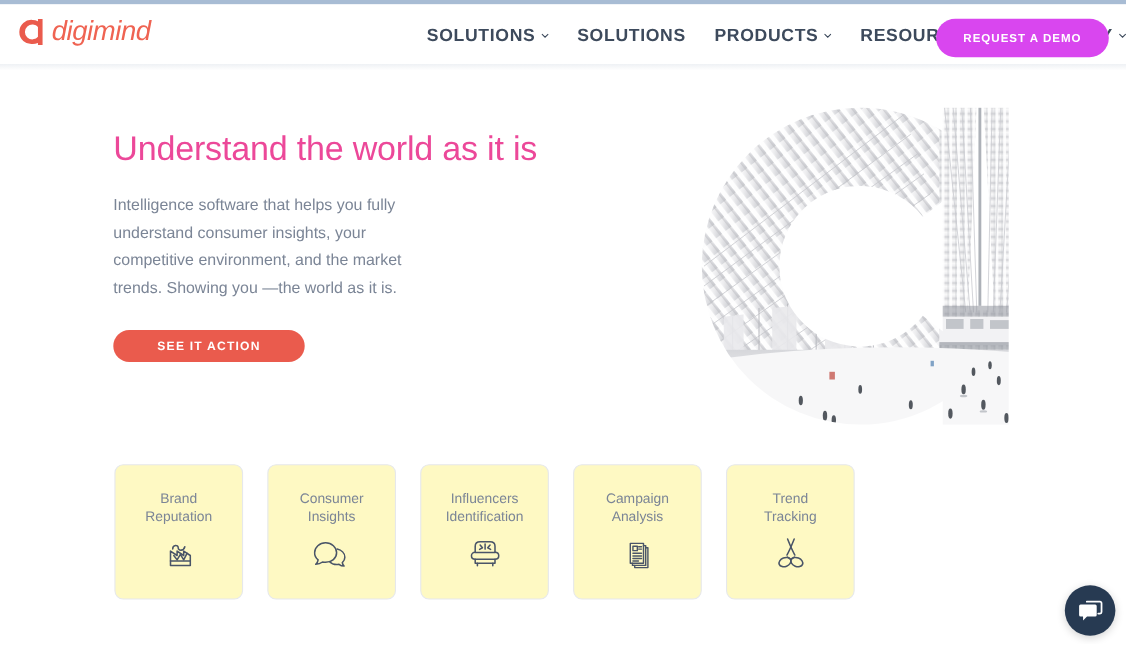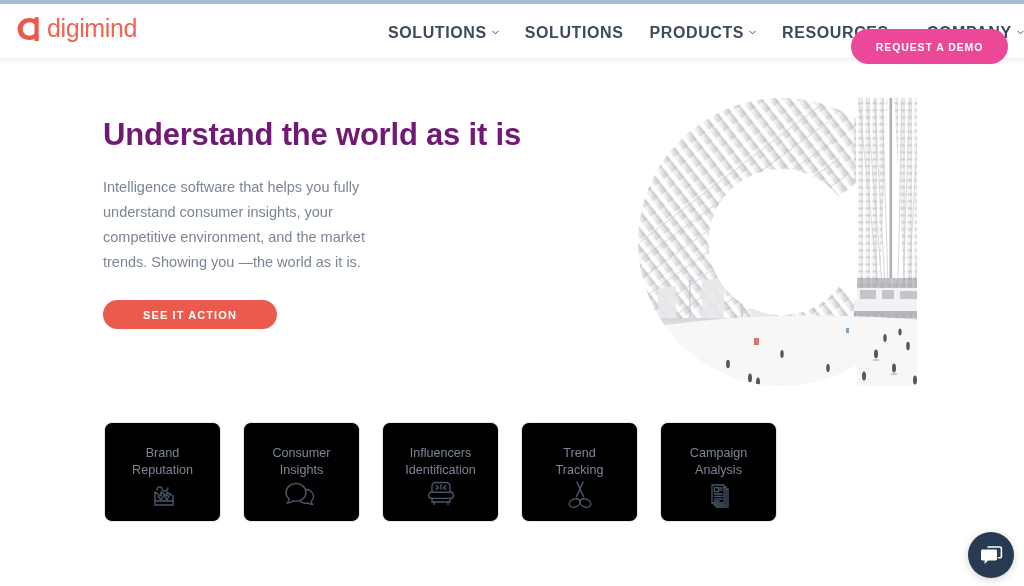--- a/index.html
+++ b/index.html
@@ -66,20 +66,21 @@
     text-decoration: none;
   }
   .logo-mark { width: 30px; height: 30px; display: block; }
   .logo-text {
     font-size: 25px;
     color: #ef6352;
     letter-spacing: -0.4px;
     font-weight: 400;
     line-height: 1;
     padding-bottom: 2px;
+    font-style: italic;
   }
 
   
   .main-nav {
     position: absolute;
     left: 388px;
     top: 20px;
     display: flex;
     align-items: center;
     gap: 26px;
@@ -104,45 +105,44 @@
   .chev svg { display: block; }
 
   
   .demo-btn {
     position: absolute;
     left: 851px;
     top: 13px;
     width: 157px;
     height: 35px;
     border-radius: 18px;
-    background: #ec4899;
+    background: #d946ef;
     color: #ffffff;
     border: none;
     font-family: inherit;
     font-size: 10.5px;
     font-weight: bold;
     letter-spacing: 0.9px;
     cursor: pointer;
     display: flex;
     align-items: center;
     justify-content: center;
-    margin-top: 12px;
   }
 
   
   .hero-copy {
     position: absolute;
     left: 103px;
     top: 118px;
     width: 330px;
   }
   .hero-title {
     font-size: 31px;
-    font-weight: 700;
-    color: #701a75;
+    font-weight: 400;
+    color: #ec4899;
     letter-spacing: -0.2px;
     line-height: 1.12;
     white-space: nowrap;
   }
   .hero-sub {
     margin-top: 22px;
     font-size: 14.5px;
     font-weight: 400;
     line-height: 1.72;
     color: #7b8596;
@@ -180,24 +180,24 @@
   .cards {
     position: absolute;
     left: 104px;
     top: 422px;
     width: 816px;
     display: flex;
     gap: 22px;
   }
   .card {
     width: 117px;
-    height: 100px;
+    height: 123px;
     border: 1px solid #e6e8eb;
     border-radius: 8px;
-    background: #000000;
+    background: #fef9c3;
     display: flex;
     flex-direction: column;
     align-items: center;
     padding-top: 22px;
     cursor: pointer;
   }
   .card-label {
     font-size: 12.6px;
     line-height: 1.35;
     color: #7b8596;
@@ -475,53 +475,53 @@
           <path d="M9 23 v2.4"></path>
           <path d="M23 23 v2.4"></path>
           <path d="M11.5 6.5 L13.6 9 L11 10.4"></path>
           <path d="M20.5 6.5 L18.4 9 L21 10.4"></path>
           <path d="M16 5.6 v4.6"></path>
         </svg>
       </div>
     </div>
 
     <div class="card">
-      <div class="card-label">Trend
-Tracking</div>
-      <div class="card-icon">
-        <svg width="30" height="32" viewBox="0 0 30 32" fill="none" stroke="#4a5568" stroke-width="1.4" stroke-linecap="round" stroke-linejoin="round">
-          <path d="M12 3 C13.6 7 15.5 12 18.6 17.6"></path>
-          <path d="M18 3 C16.4 7 14.5 12 11.4 17.6"></path>
-          <ellipse cx="20.4" cy="24" rx="5.6" ry="4" transform="rotate(22 20.4 24)"></ellipse>
-          <ellipse cx="9.6" cy="24" rx="5.6" ry="4" transform="rotate(-22 9.6 24)"></ellipse>
-          <path d="M15.6 21 L18.2 19.4"></path>
-          <path d="M14.4 21 L11.8 19.4"></path>
-        </svg>
-      </div>
-    </div>
-
-    <div class="card">
       <div class="card-label">Campaign
 Analysis</div>
       <div class="card-icon">
         <svg width="30" height="30" viewBox="0 0 30 30" fill="none" stroke="#4a5568" stroke-width="1.3" stroke-linecap="round" stroke-linejoin="round">
           <path d="M8 6 h12 v18 H8 Z"></path>
           <path d="M20 8 h2 v18 H10 v-2"></path>
           <path d="M22 10 h2 v18 H12 v-2"></path>
           <rect x="10.4" y="8.6" width="4" height="4"></rect>
           <path d="M15.6 9 h2.6"></path>
           <path d="M15.6 11.2 h2.6"></path>
           <path d="M10.4 15 h7.8"></path>
           <path d="M10.4 17.4 h7.8"></path>
           <path d="M10.4 19.8 h7.8"></path>
           <path d="M10.4 22 h5"></path>
         </svg>
       </div>
     </div>
 
+    <div class="card">
+      <div class="card-label">Trend
+Tracking</div>
+      <div class="card-icon">
+        <svg width="30" height="32" viewBox="0 0 30 32" fill="none" stroke="#4a5568" stroke-width="1.4" stroke-linecap="round" stroke-linejoin="round">
+          <path d="M12 3 C13.6 7 15.5 12 18.6 17.6"></path>
+          <path d="M18 3 C16.4 7 14.5 12 11.4 17.6"></path>
+          <ellipse cx="20.4" cy="24" rx="5.6" ry="4" transform="rotate(22 20.4 24)"></ellipse>
+          <ellipse cx="9.6" cy="24" rx="5.6" ry="4" transform="rotate(-22 9.6 24)"></ellipse>
+          <path d="M15.6 21 L18.2 19.4"></path>
+          <path d="M14.4 21 L11.8 19.4"></path>
+        </svg>
+      </div>
+    </div>
+
   </div>
 
   <div class="chat-widget">
     <span>
       <svg width="24" height="22" viewBox="0 0 24 22" fill="none">
         <path d="M9 3 h12 a1.4 1.4 0 0 1 1.4 1.4 v8 a1.4 1.4 0 0 1 -1.4 1.4 h-1.6" stroke="#ffffff" stroke-width="1.6" stroke-linecap="round" stroke-linejoin="round"></path>
         <path d="M3.4 5.6 h13.2 a1.4 1.4 0 0 1 1.4 1.4 v8 a1.4 1.4 0 0 1 -1.4 1.4 H9.2 L5.6 20 v-3.6 H3.4 A1.4 1.4 0 0 1 2 15 V7 a1.4 1.4 0 0 1 1.4 -1.4 Z" fill="#ffffff"></path>
       </svg>
     </span>
   </div>

